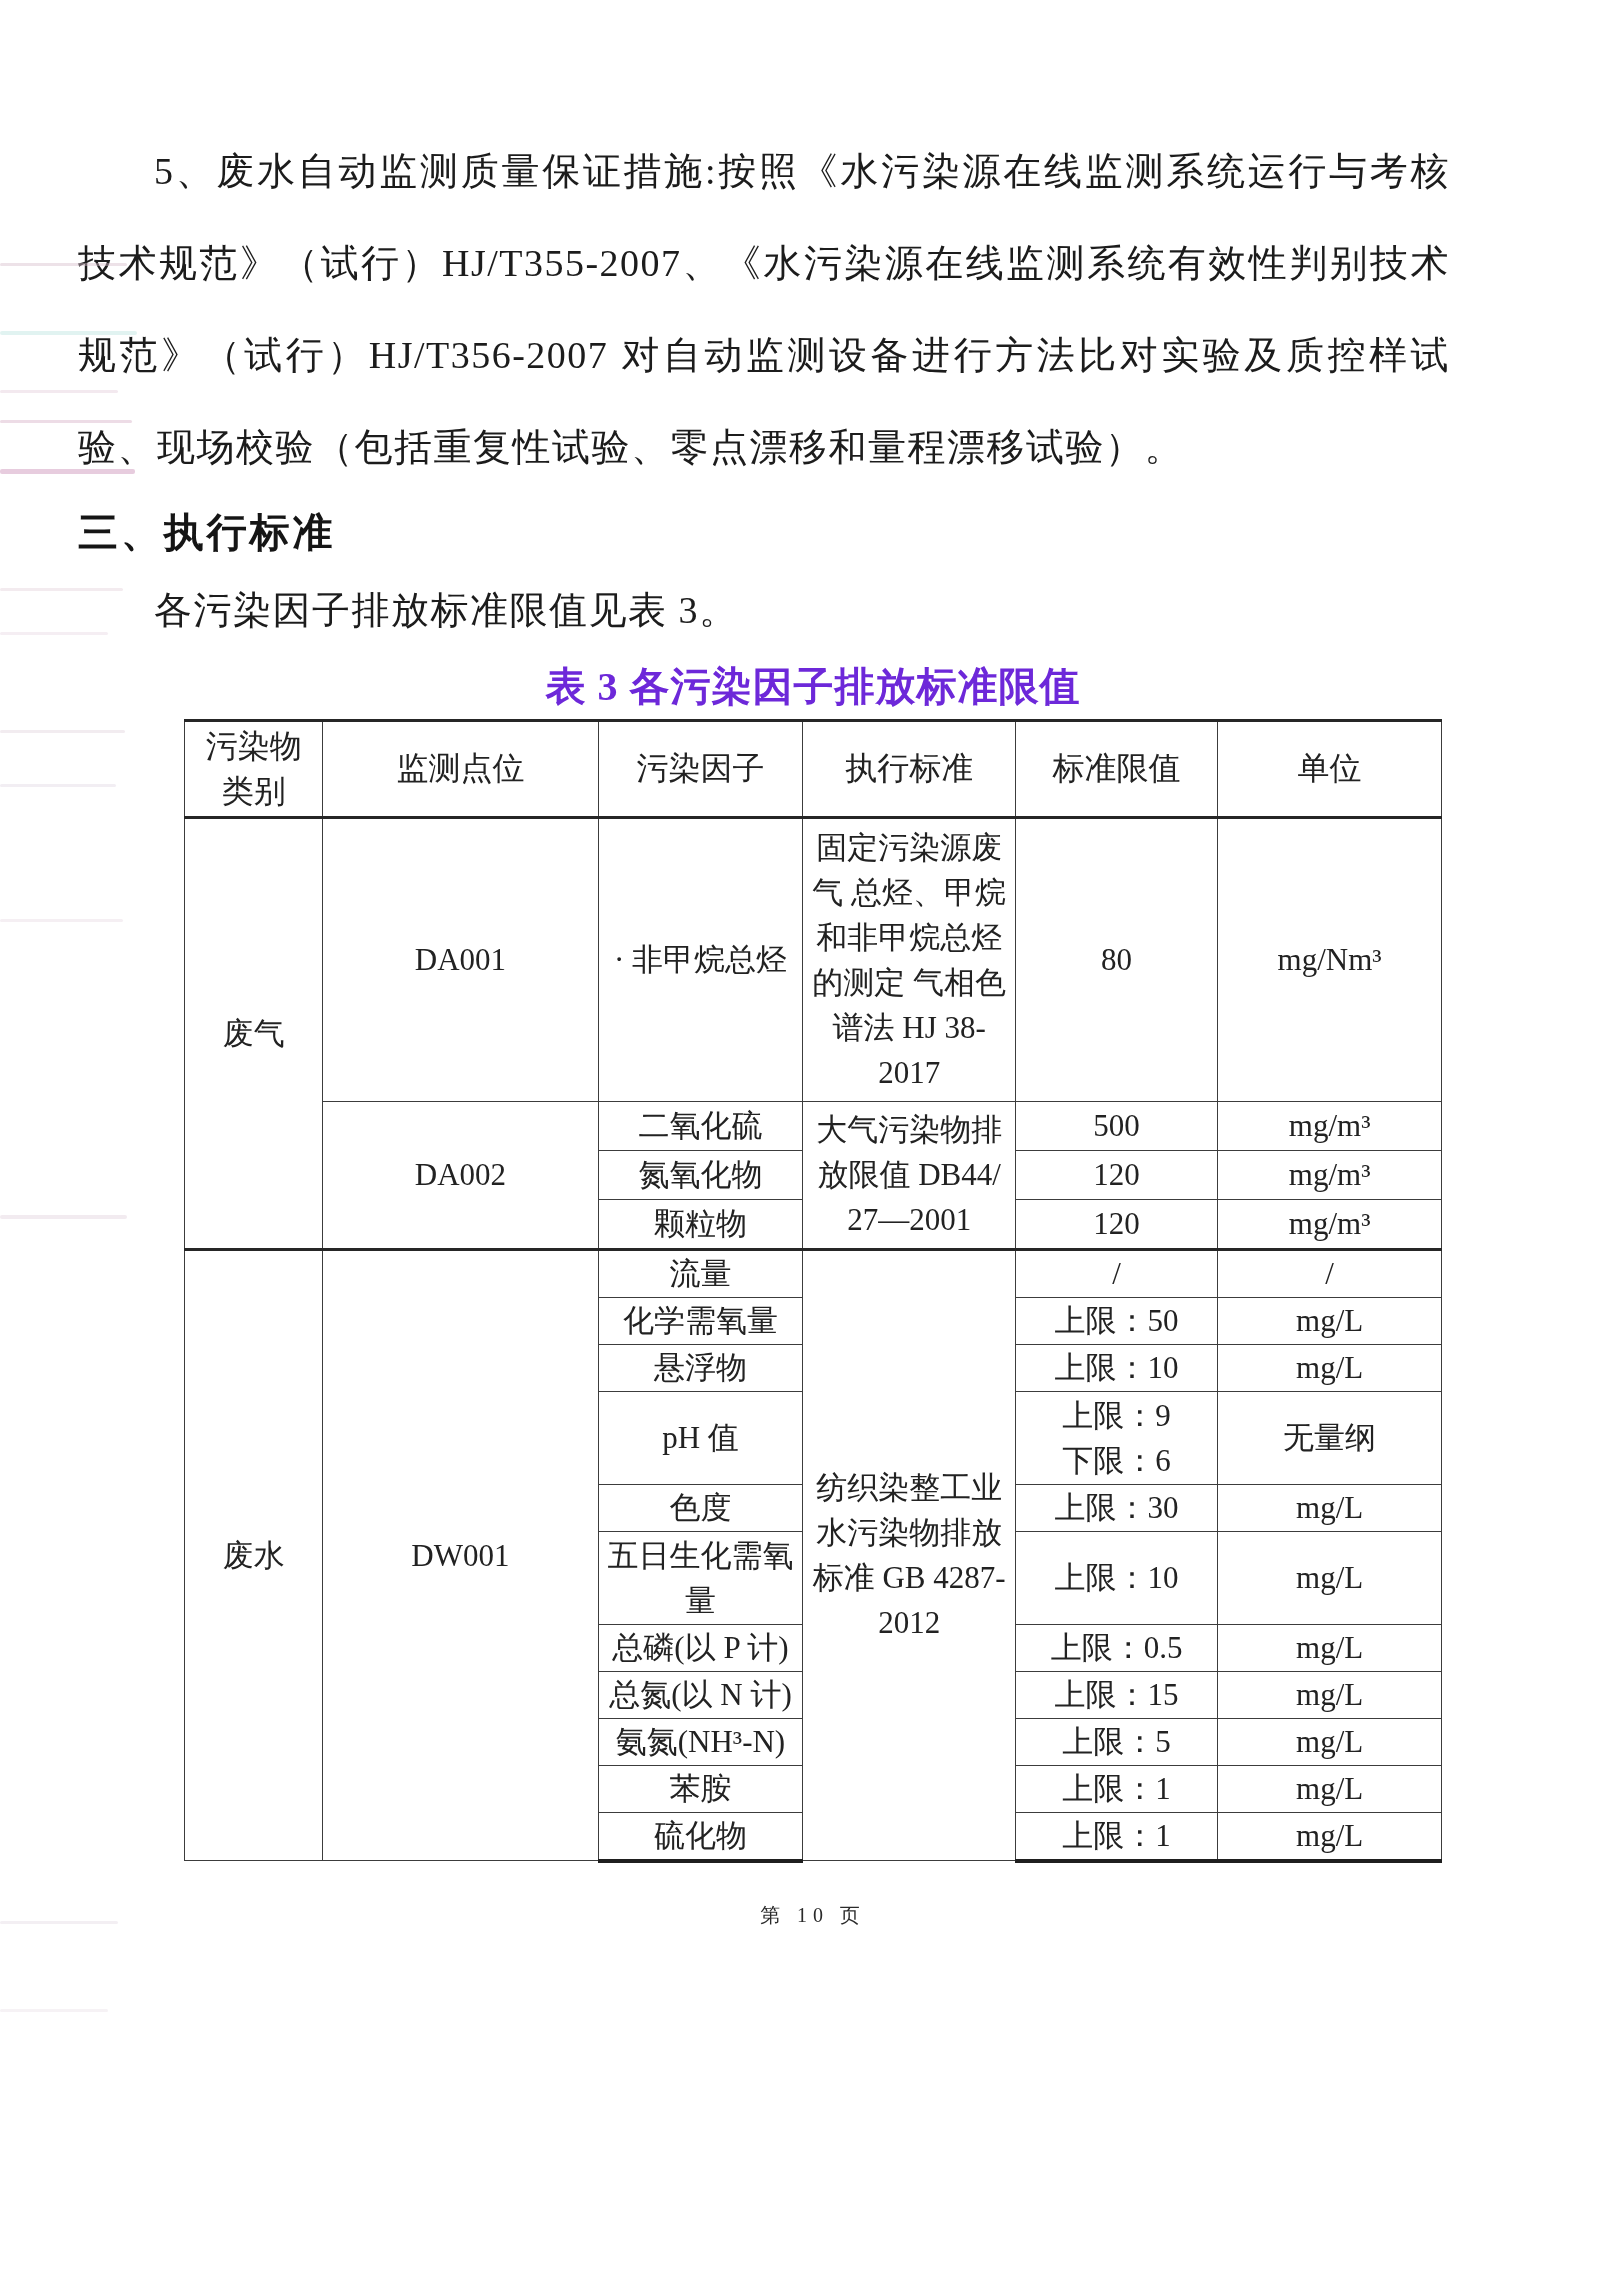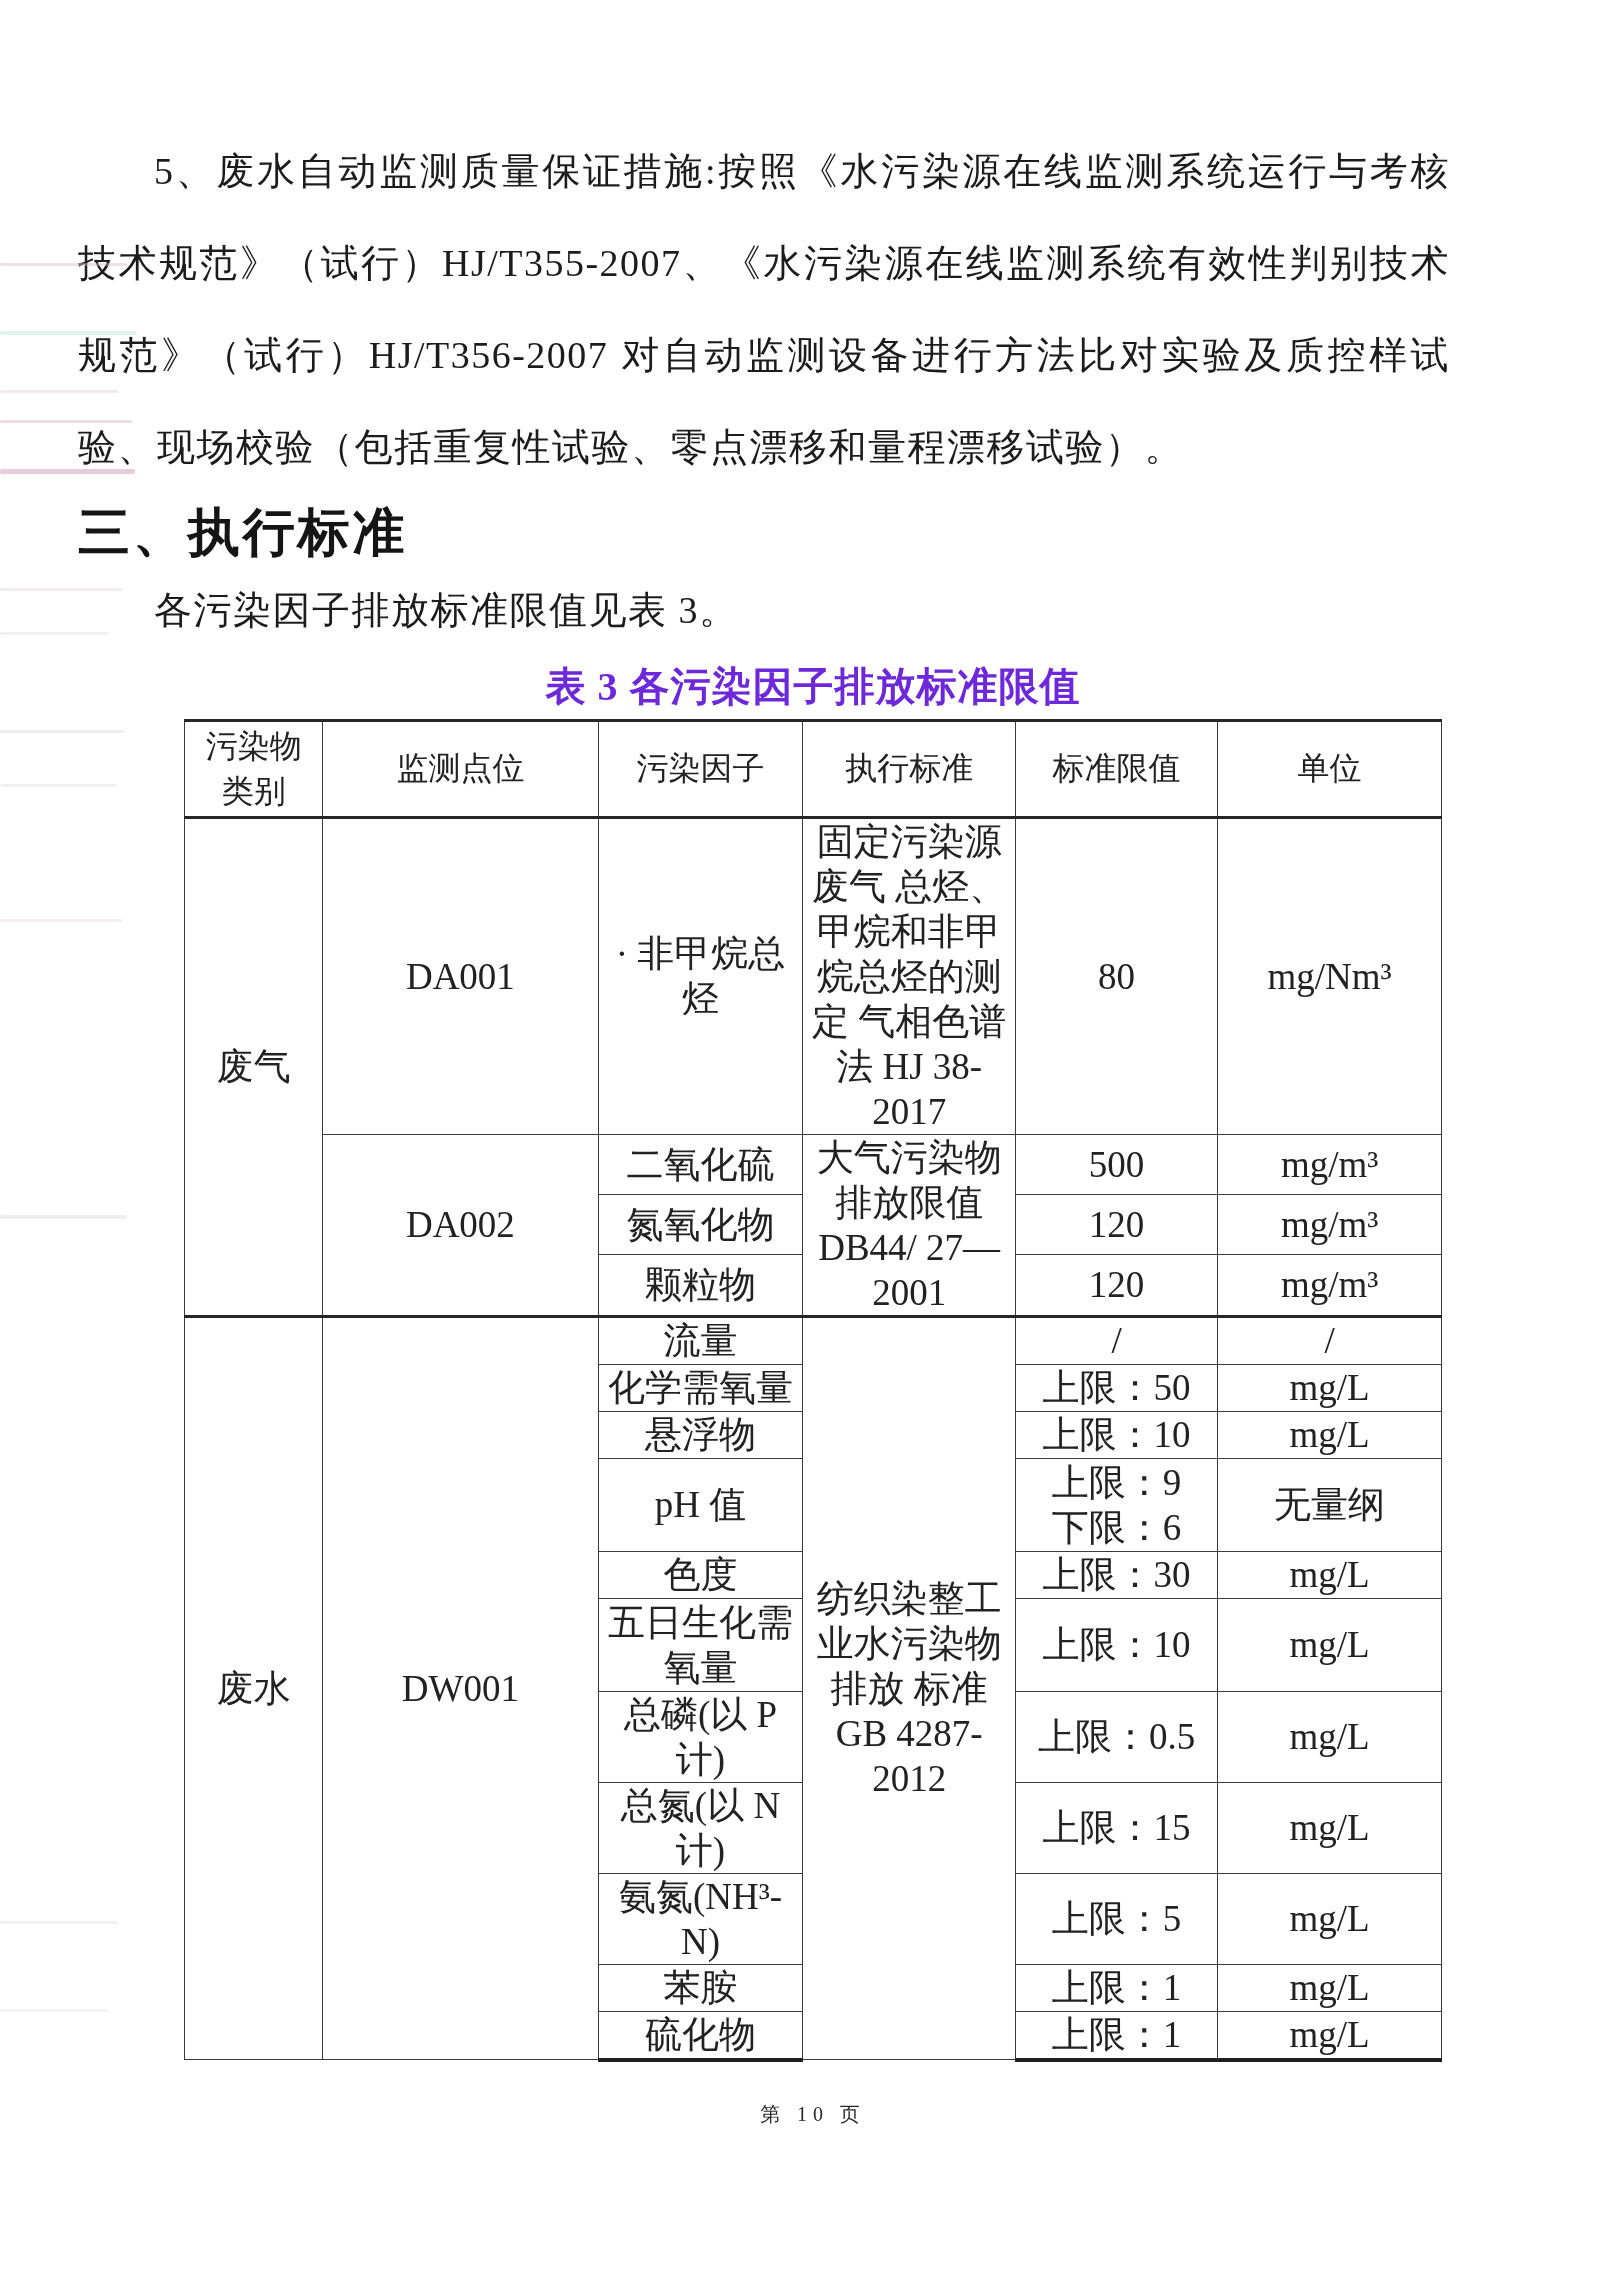--- a/index.html
+++ b/index.html
@@ -27,21 +27,21 @@
     width: 1372px;
     font-size: 38px;
     line-height: 92px;
     letter-spacing: 1.5px;
     text-indent: 2em;
     text-align: justify;
     color: #1c1c1c;
   }
   .section-heading {
     margin: 7.8px 0 0 0;
-    font-size: 52px;
+    font-size: 40px;
     line-height: 63px;
     font-weight: 700;
     letter-spacing: 2.9px;
     color: #151515;
   }
   .table-intro {
     margin: 0;
     width: 1372px;
     font-size: 38px;
     line-height: 92px;
@@ -61,21 +61,21 @@
   }
   table.standards {
     width: 100%;
     border-collapse: collapse;
     table-layout: fixed;
   }
   table.standards td {
     border: 1.6px solid #3c3c3c;
     text-align: center;
     vertical-align: middle;
-    font-size: 37px;
+    font-size: 31px;
     line-height: 45px;
     padding: 0 2.9px;
     color: #222;
     overflow-wrap: anywhere;
   }
   .pre { white-space: pre-line; }
   tr.r-header td {
     border-top: 3.9px solid #262626;
     border-bottom: 3.4px solid #262626;
     height: 94px;

